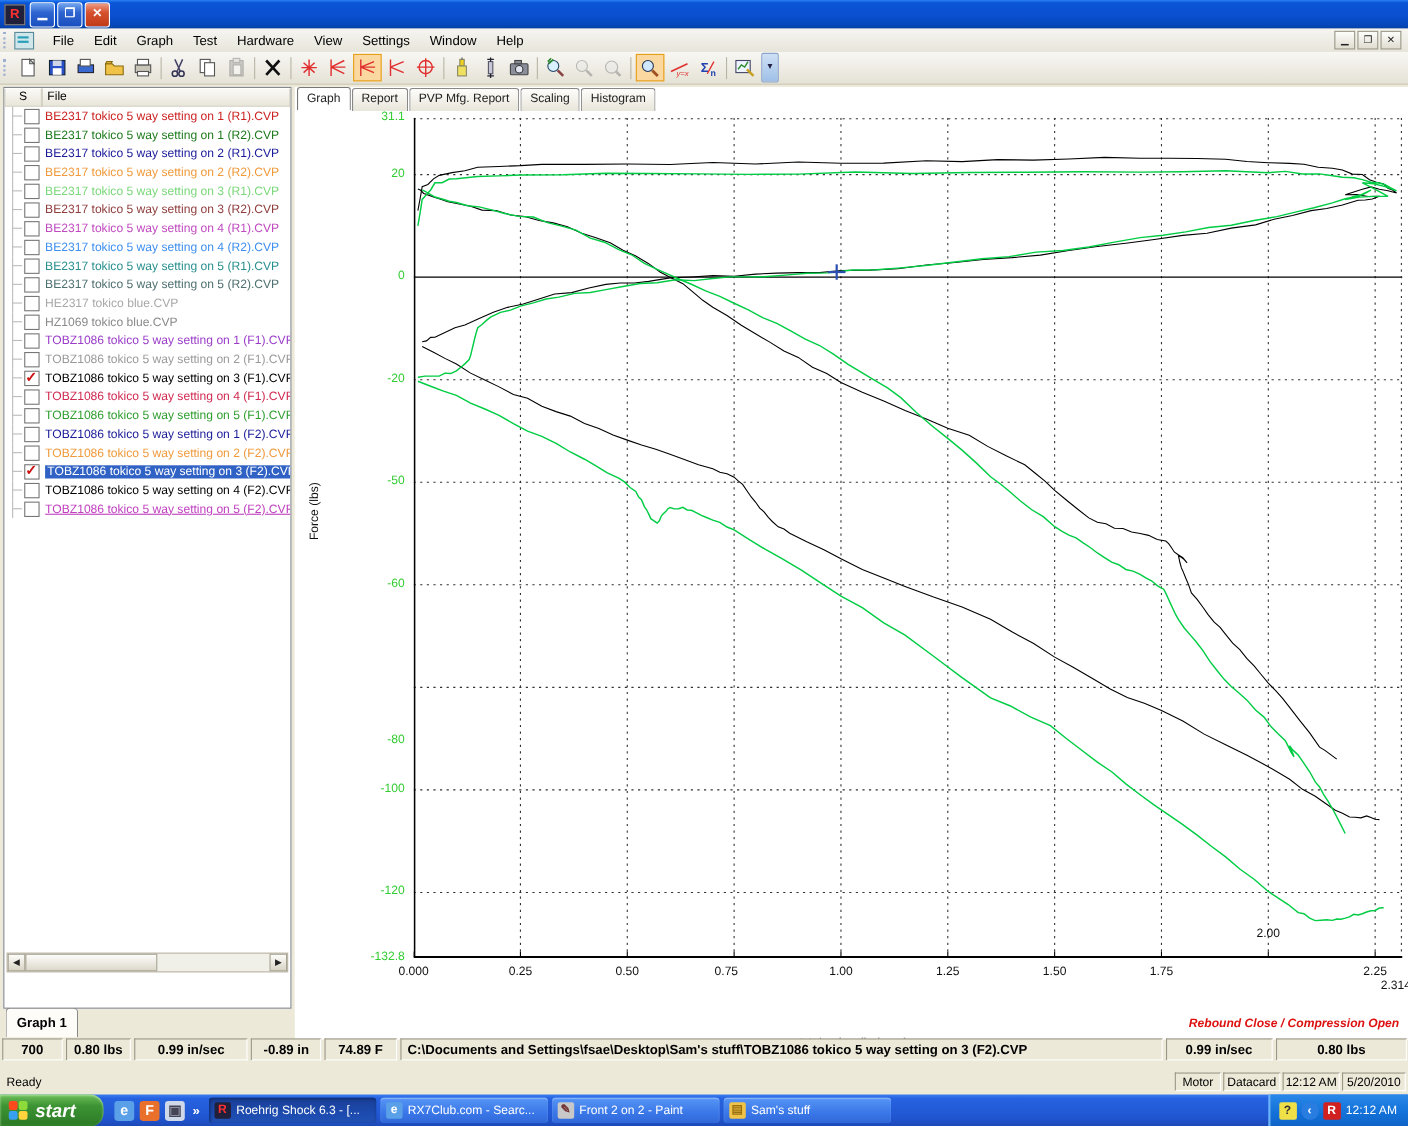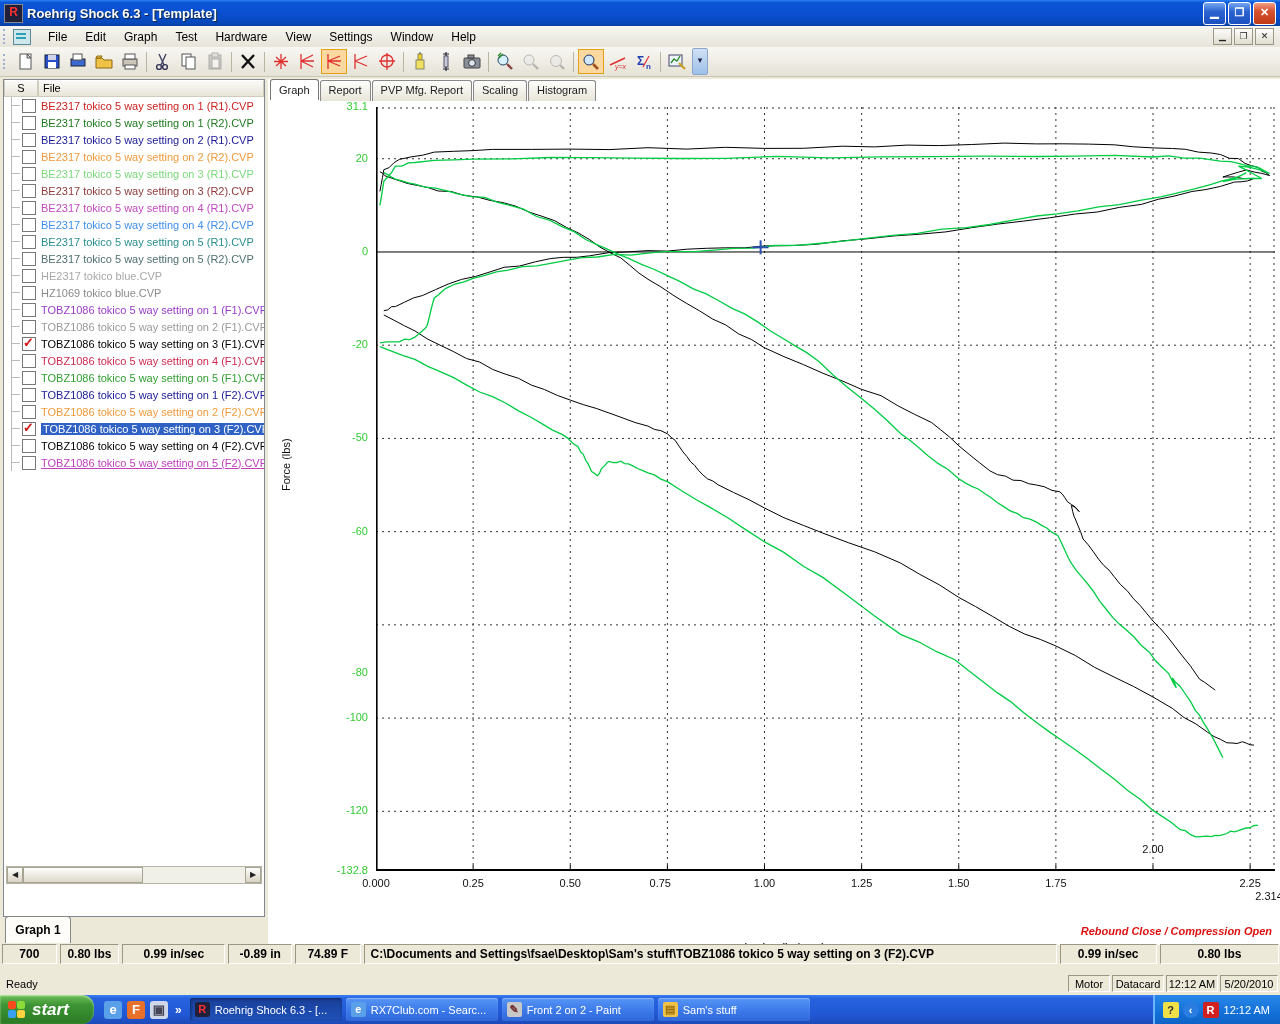--- a/index.html
+++ b/index.html
@@ -114,21 +114,20 @@
     display:flex;align-items:center;border-left:2px solid #6ab4f8;padding:0 10px 0 8px;color:#fff;font-size:11px;gap:5px;}
   .trayicon{width:16px;height:16px;border-radius:2px;font-size:11px;font-weight:bold;text-align:center;line-height:16px;}
 </style>
 </head>
 <body>
 
 <div id="screen">
 
   <div class="titlebar">
     <div class="appicon">R</div>
-    <div class="ttl">Roehrig Shock 6.3 - [Template]</div>
     <div class="winbtns">
       <div class="winbtn">▁</div>
       <div class="winbtn">❐</div>
       <div class="winbtn close">✕</div>
     </div>
   </div>
 
   <div class="menubar">
     <div class="grip"></div>
     <div class="mdiicon"></div>

